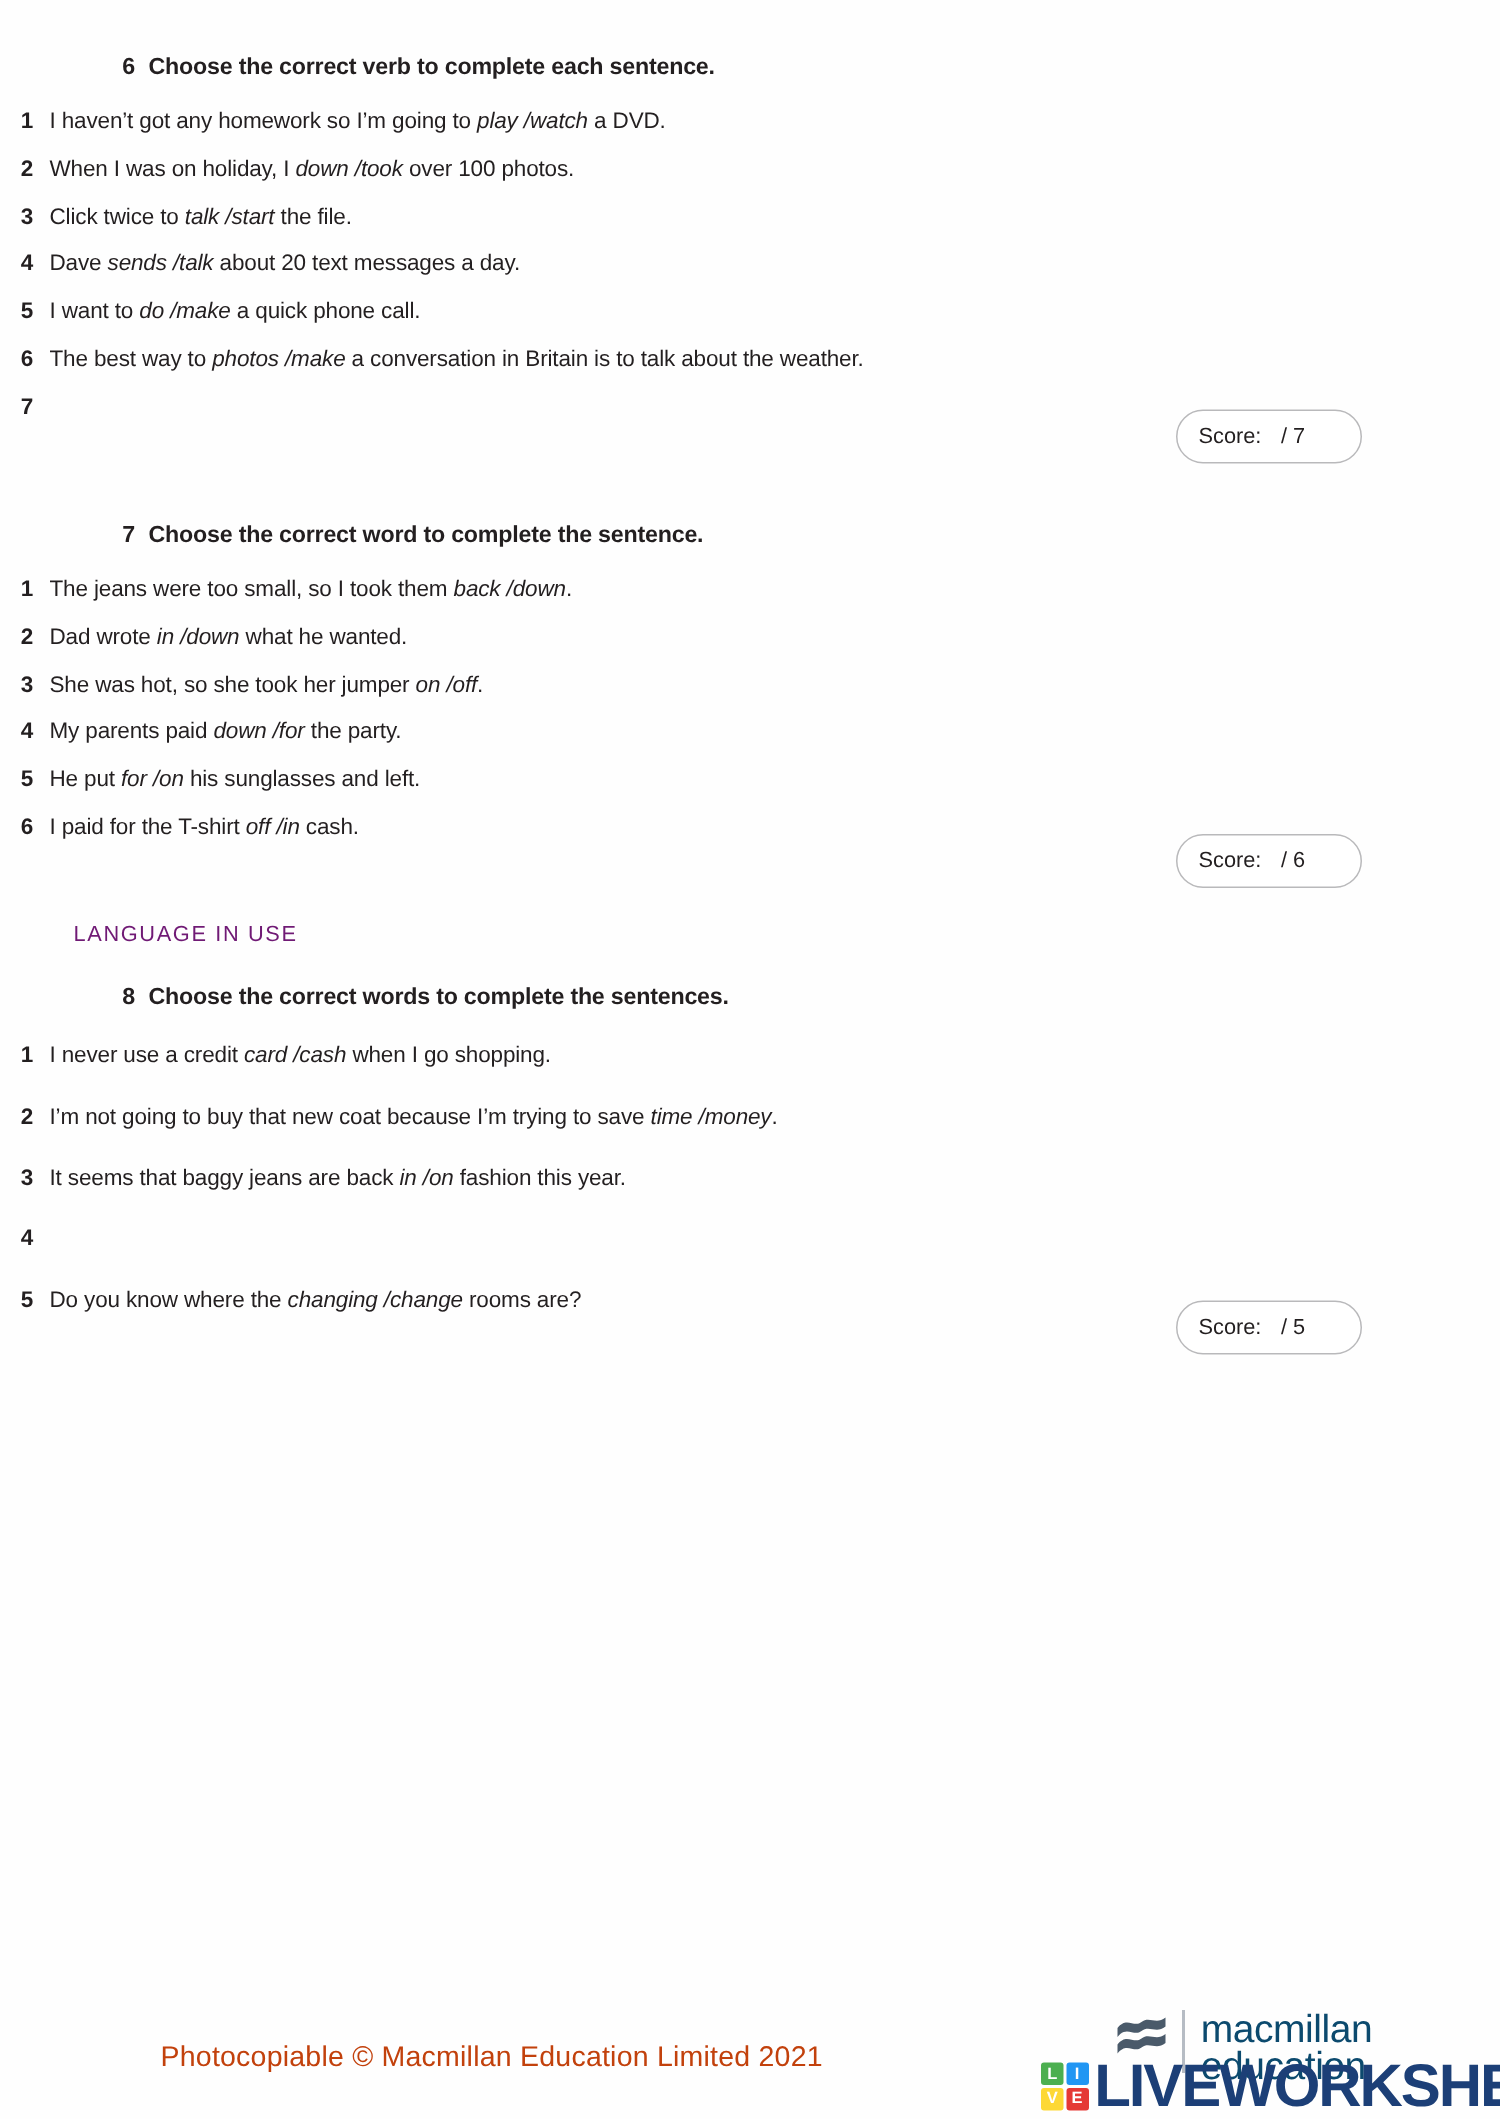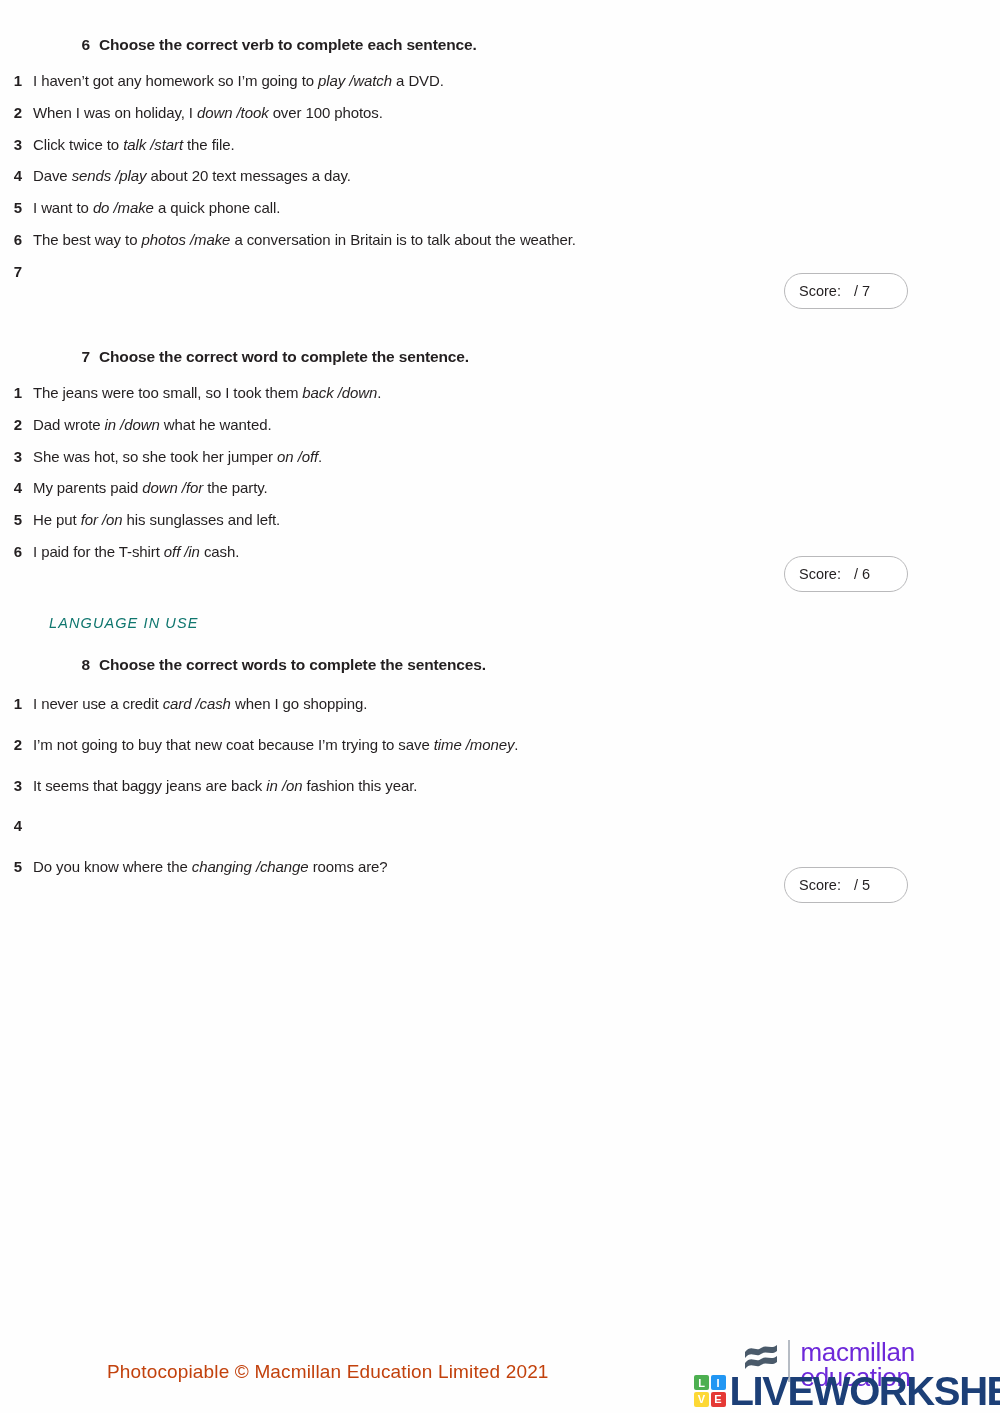--- a/index.html
+++ b/index.html
@@ -96,22 +96,21 @@
   }
   .score-box .score-value {
     margin-left: 13px;
   }
 
   
   .section-banner {
     position: absolute;
     font-size: 14.5px;
     letter-spacing: 1.1px;
-    color: #0f766e;
-    font-style: italic;
+    color: #701a75;
   }
 
   
   .footer-credit {
     position: absolute;
     font-size: 19px;
     color: #c2410c;
     letter-spacing: 0.15px;
     margin-left: 13px;
   }
@@ -132,21 +131,21 @@
   .mac-divider {
     width: 1.5px;
     height: 42px;
     background: #b6bcc4;
     margin: 0 11px 0 10px;
     flex: 0 0 auto;
   }
   .mac-words {
     font-size: 26px;
     line-height: 0.96;
-    color: #6d28d9;
+    color: #0c4a6e;
     letter-spacing: -0.3px;
   }
   .mac-words div { display: block; }
 
   .lws-logo {
     position: absolute;
     left: 694px;
     top: 1371px;
     display: flex;
     align-items: center;
@@ -195,21 +194,21 @@
       <li class="q-item" style="margin-bottom:13px;">
         <span class="q-num">2</span>
         <span class="q-text">When I was on holiday, I <i>down</i> <i>/took</i> over 100 photos.</span>
       </li>
       <li class="q-item" style="margin-bottom:13px;">
         <span class="q-num">3</span>
         <span class="q-text">Click twice to <i>talk</i> <i>/start</i> the file.</span>
       </li>
       <li class="q-item" style="margin-bottom:13px;">
         <span class="q-num">4</span>
-        <span class="q-text">Dave <i>sends</i> <i>/play</i> about 20 text messages a day.</span>
+        <span class="q-text">Dave <i>sends</i> <i>/talk</i> about 20 text messages a day.</span>
       </li>
       <li class="q-item" style="margin-bottom:13px;">
         <span class="q-num">5</span>
         <span class="q-text">I want to <i>do</i> <i>/make</i> a quick phone call.</span>
       </li>
       <li class="q-item" style="margin-bottom:13px;">
         <span class="q-num">6</span>
         <span class="q-text">The best way to <i>photos</i> <i>/make</i> a conversation in Britain is to talk about the weather.</span>
       </li>
       <li class="q-item">

